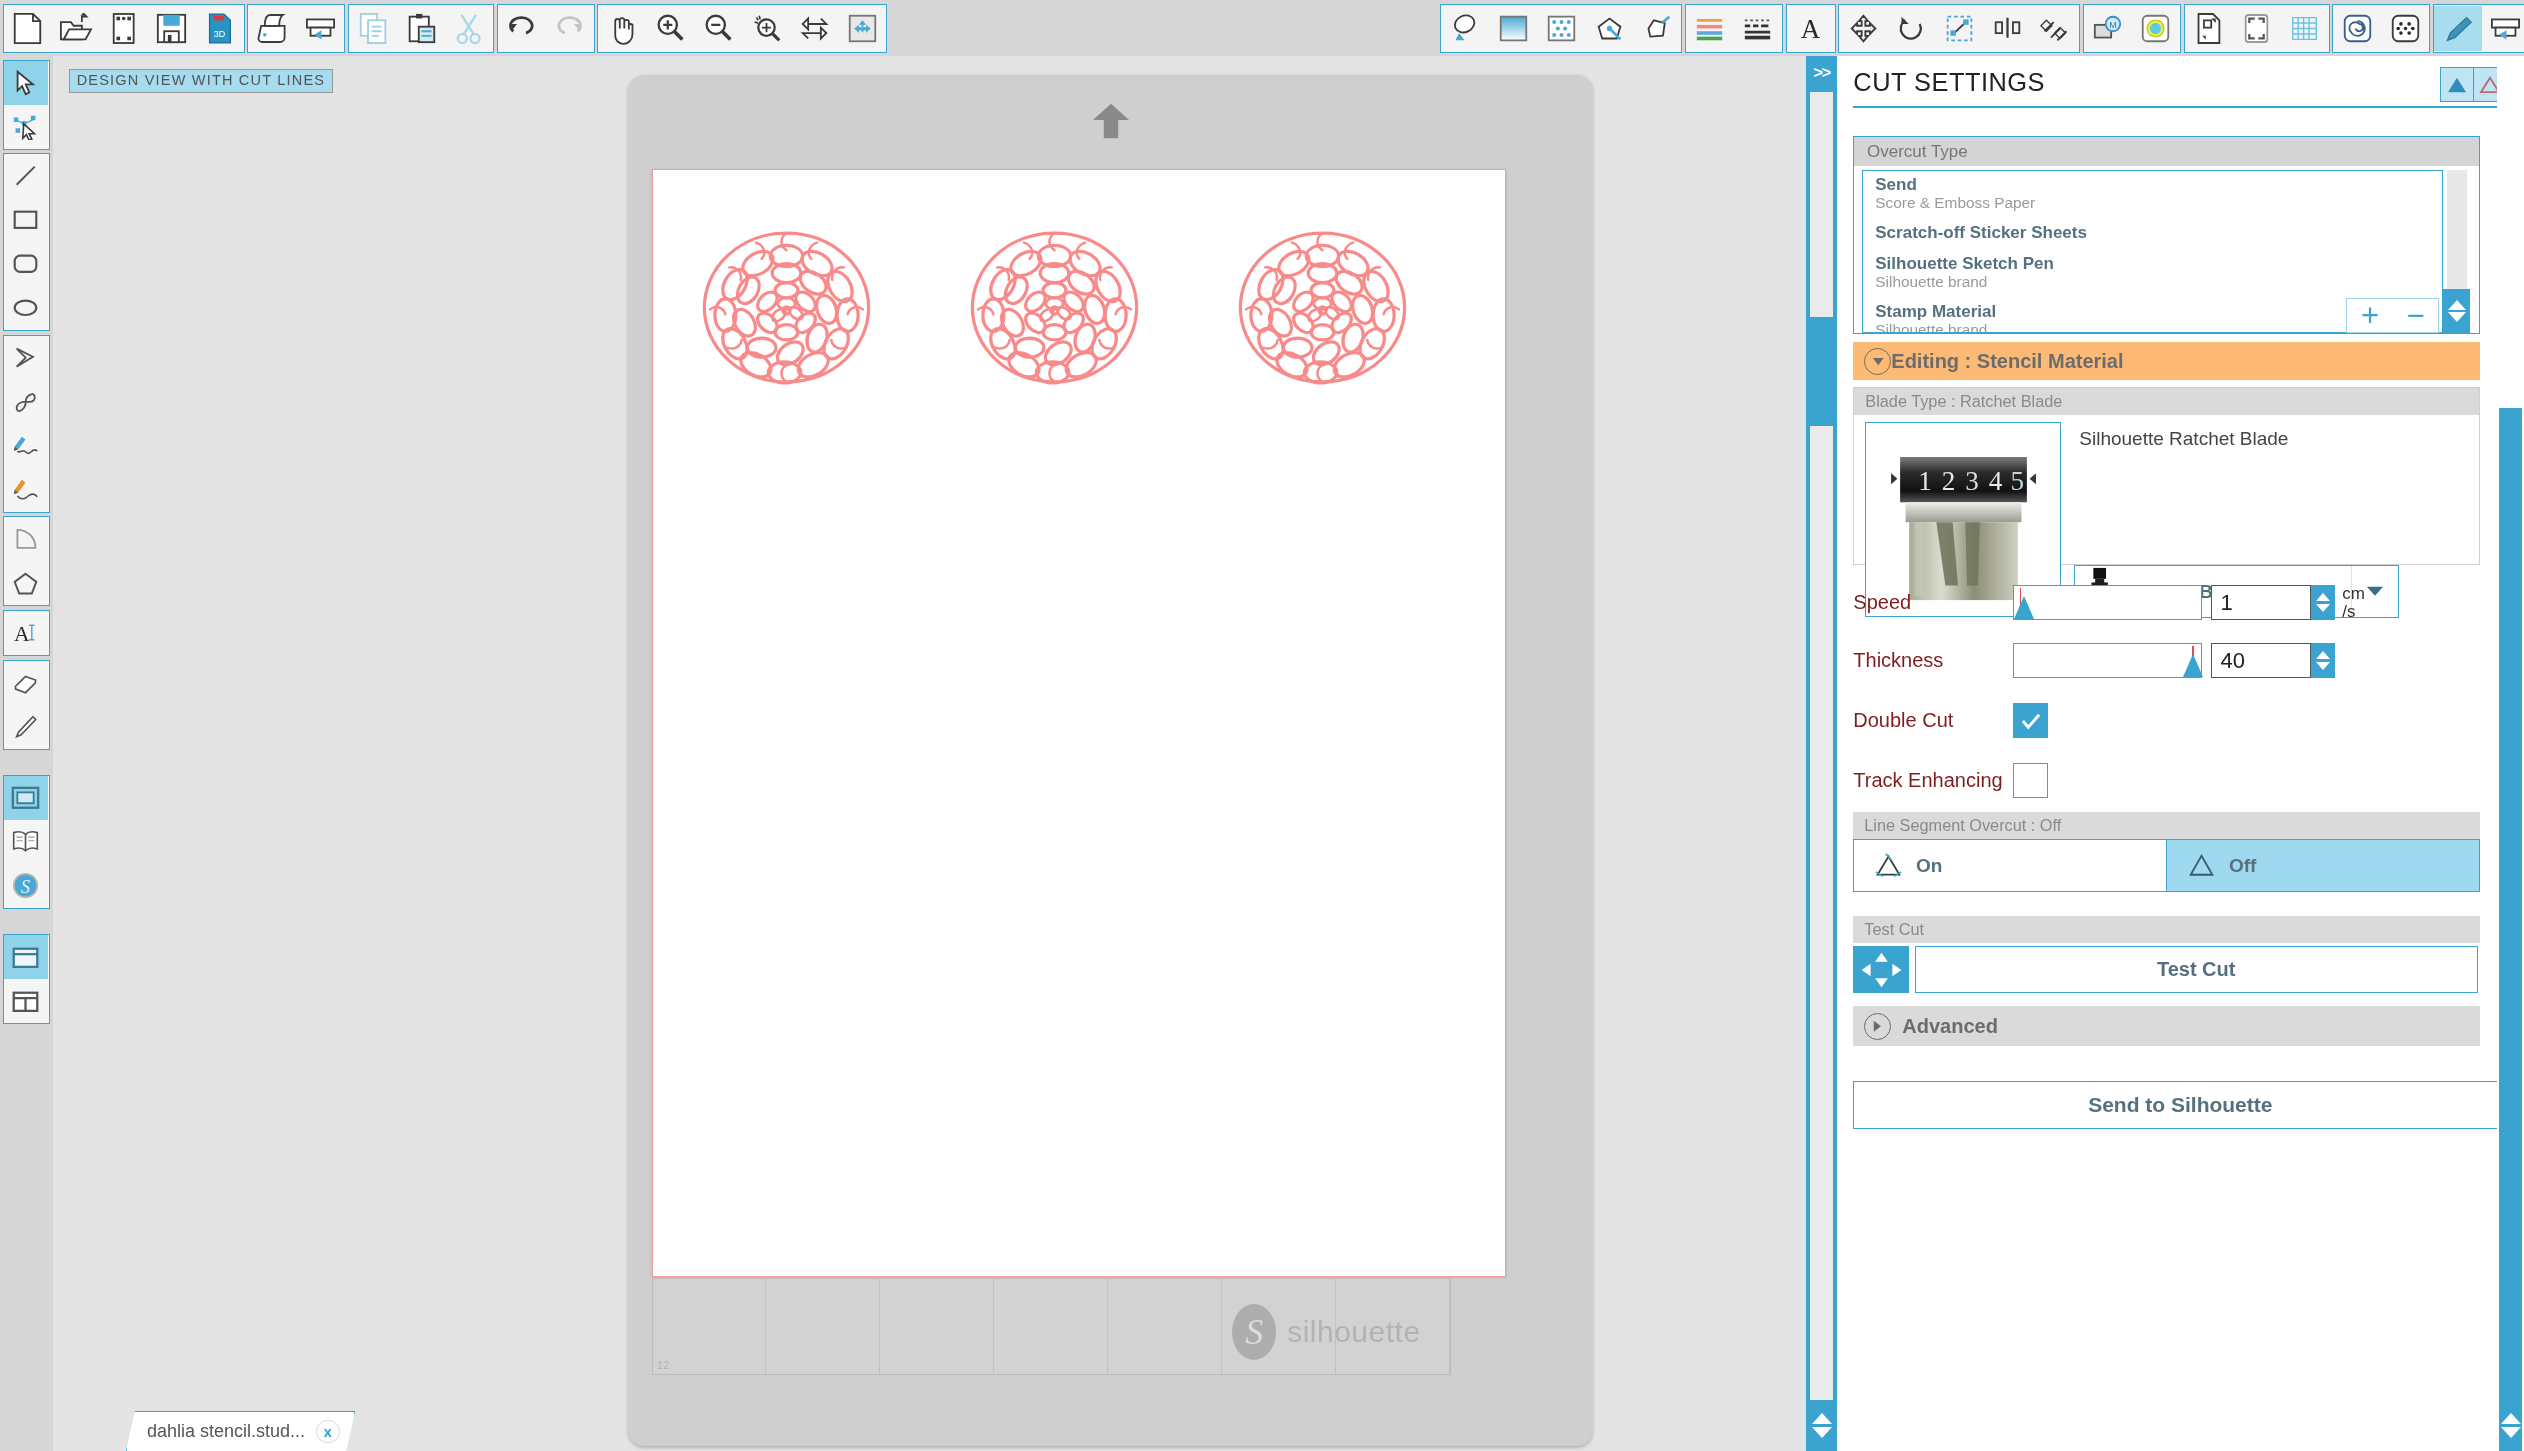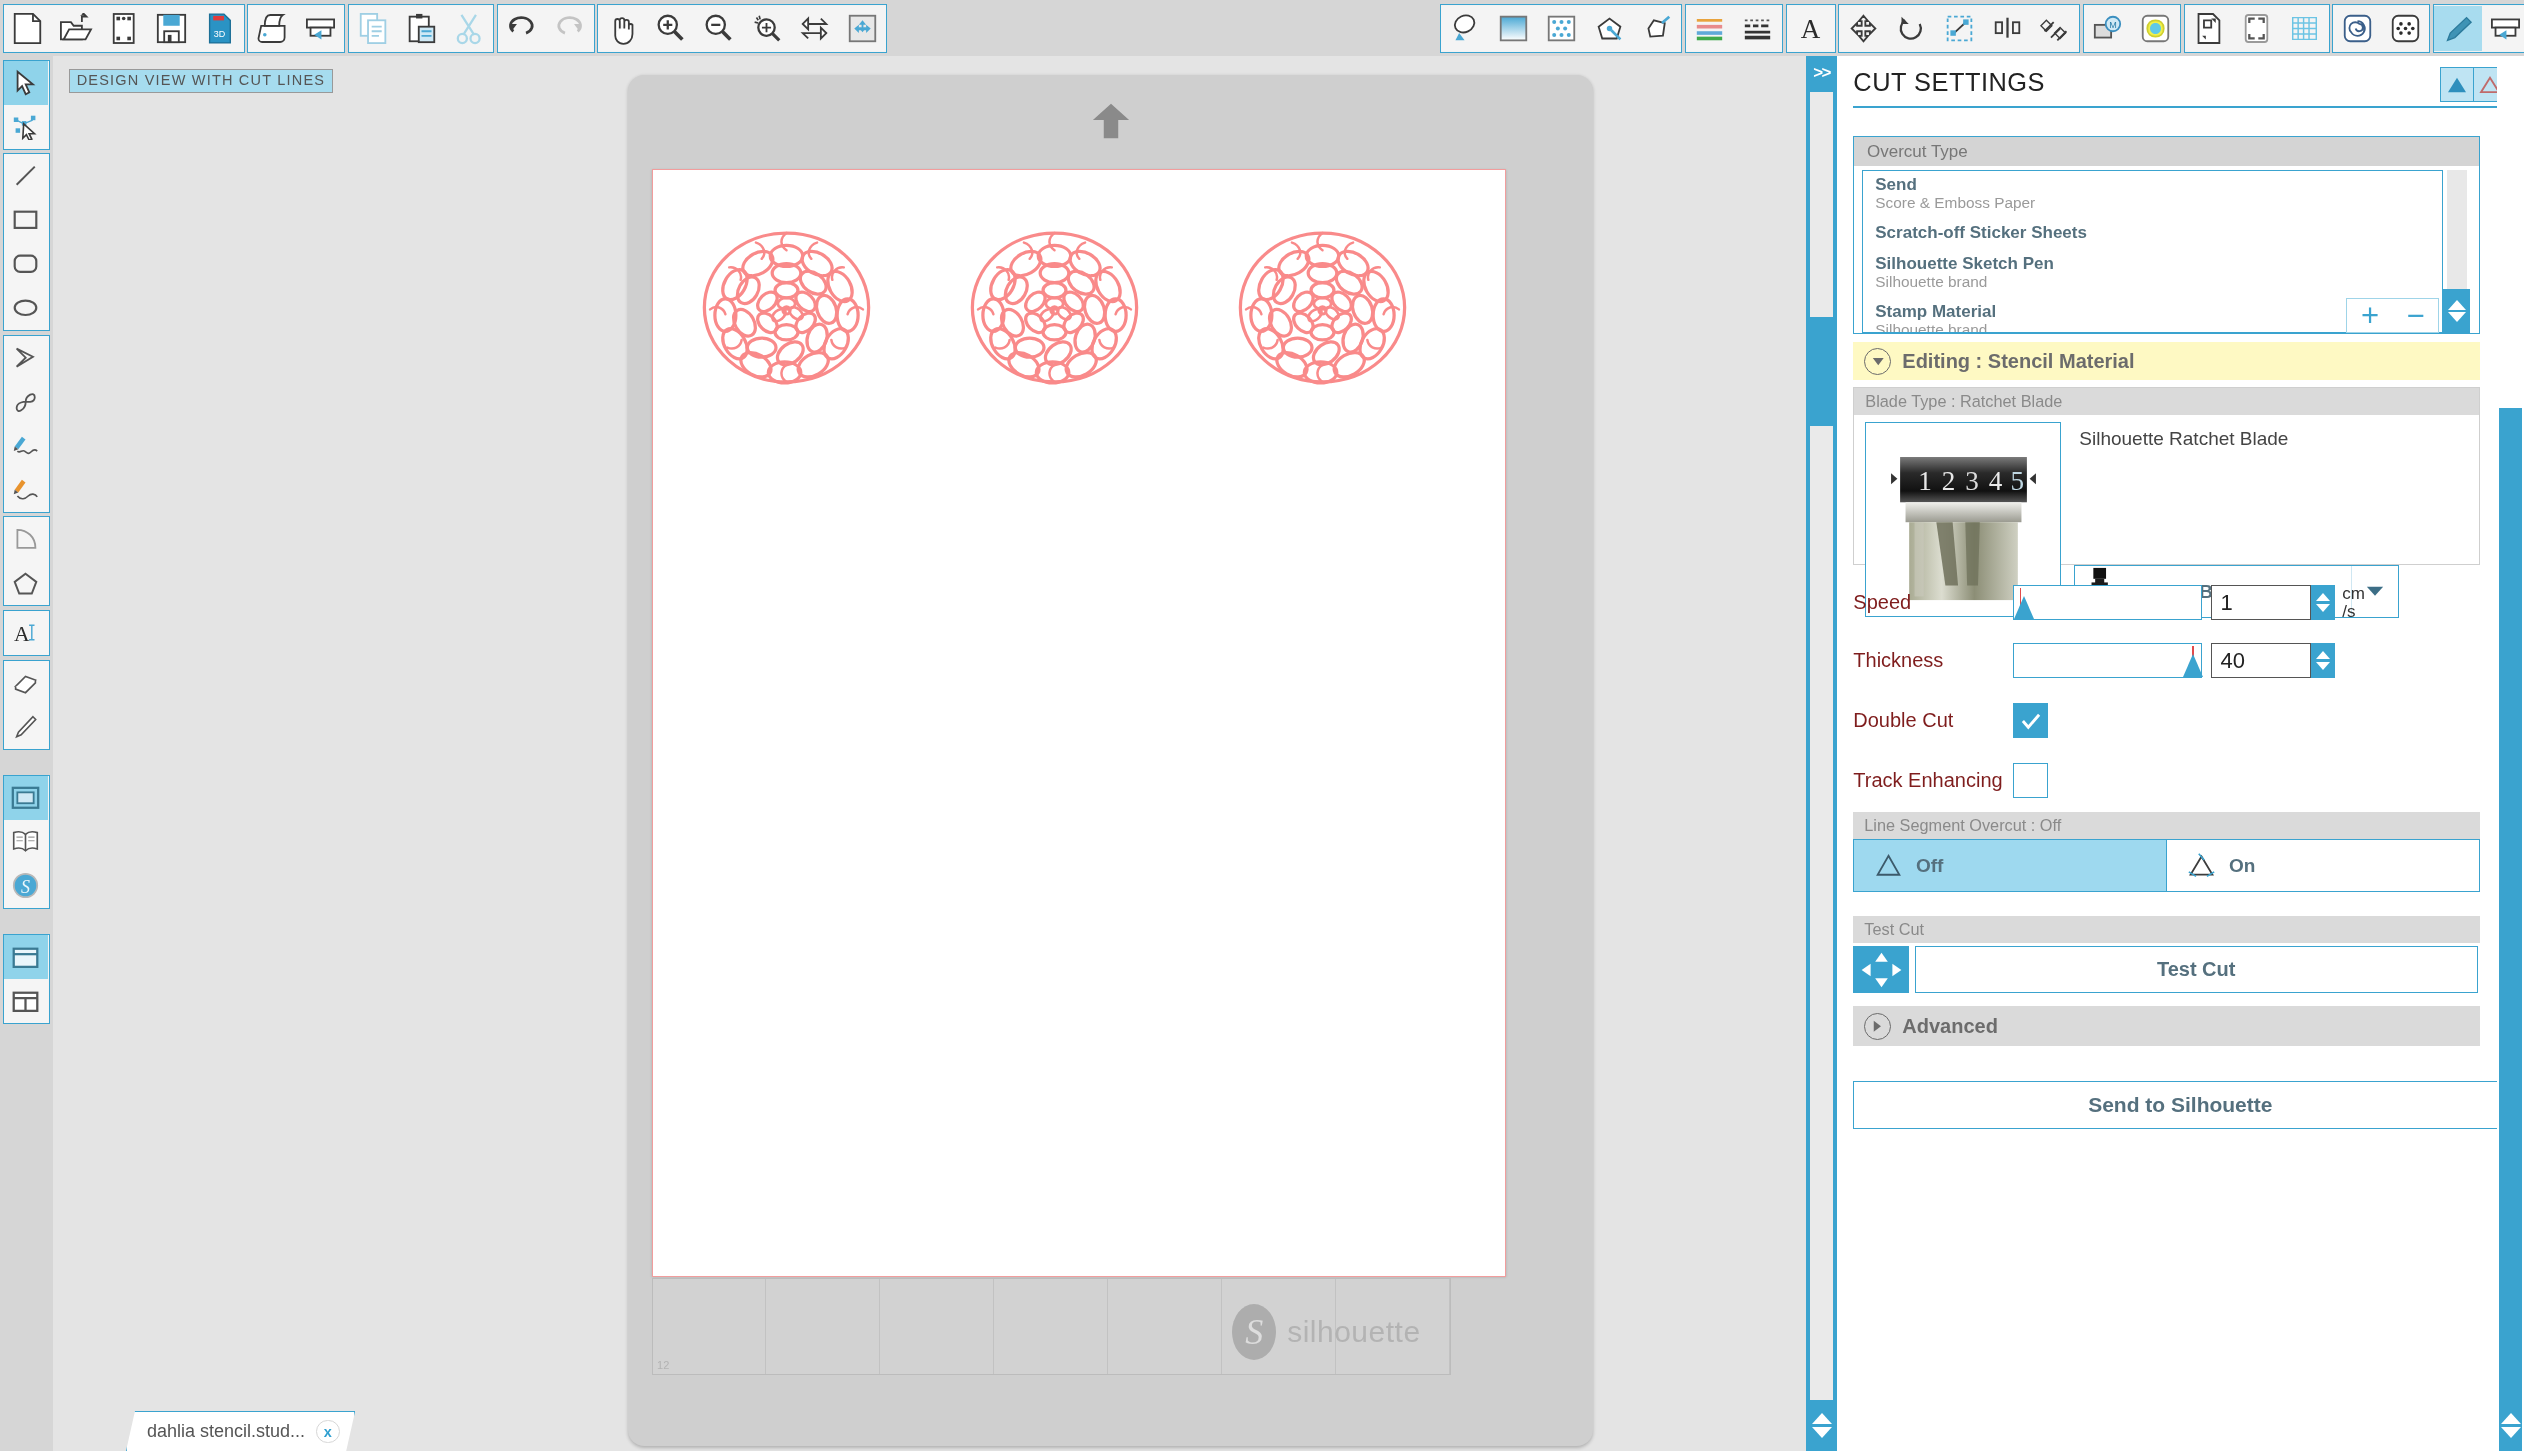--- a/index.html
+++ b/index.html
@@ -209,21 +209,21 @@
   }
   .mt-pm {
     position: absolute; right: 40px; bottom: 0; width: 93px; height: 35px;
     background: #fff; border: 0.9px solid #9fd4e8;
     display:flex; align-items:center; justify-content:space-around;
     color: #3aa3cf; font-size: 31px; line-height: 1;
   }
 
   .editing-bar {
     position: absolute; left: 16.3px; top: 222px; width: 627px; height: 38px;
-    background: #fef9c3; display: flex; align-items: center; gap: 11px; padding-left: 11px;
+    background: #fdba74; display: flex; align-items: center; padding-left: 11px;
   }
   .eb-circle {
     width: 27px; height: 27px; border-radius: 50%; border: 1.8px solid #6b6b6b;
     display:flex;align-items:center;justify-content:center;
   }
   .eb-text { font-size: 20px; color: #6c6c6c; font-weight: bold; }
 
   .blade-box {
     position: absolute; left: 16.3px; top: 267px; width: 627px; height: 178px;
     border: 0.9px solid #cfcfcf; background: #fff;
@@ -1192,32 +1192,32 @@
         </div>
       </div>
 
       <div class="ctl-row" style="top:643px;">
         <span class="ctl-label">Track Enhancing</span>
         <div class="checkbox"></div>
       </div>
 
       <div class="sec-header" style="top:692px;">Line Segment Overcut : Off</div>
       <div class="onoff" style="top:719px;">
-        <div class="onoff-half selected">
-          <svg width="29" height="25.4" viewBox="0 0 32 28">
-              <path d="M16 3l12 21H4z" fill="none" stroke="#3c5a6b" stroke-width="2"></path>
-            </svg>
-          <span>Off</span>
-        </div>
         <div class="onoff-half">
           <svg width="29" height="29" viewBox="0 0 32 32">
               <path d="M16 6l12 20H4z" fill="none" stroke="#3c3c3c" stroke-width="2"></path>
               <path d="M13 3l6 7M2 23l8 5M30 23l-8 5" stroke="#3aa3cf" stroke-width="1.8"></path>
             </svg>
           <span>On</span>
+        </div>
+        <div class="onoff-half selected">
+          <svg width="29" height="25.4" viewBox="0 0 32 28">
+              <path d="M16 3l12 21H4z" fill="none" stroke="#3c5a6b" stroke-width="2"></path>
+            </svg>
+          <span>Off</span>
         </div>
       </div>
 
       <div class="sec-header" style="top:796px;">Test Cut</div>
       <div class="testcut-row" style="top:826px;">
         <div class="dpad">
           <svg width="47" height="40" viewBox="0 0 52 44">
               <path d="M4 22l10-7v14z" fill="#fff"></path>
               <path d="M48 22l-10-7v14z" fill="#fff"></path>
               <path d="M26 3l7 10H19z" fill="#fff"></path>

